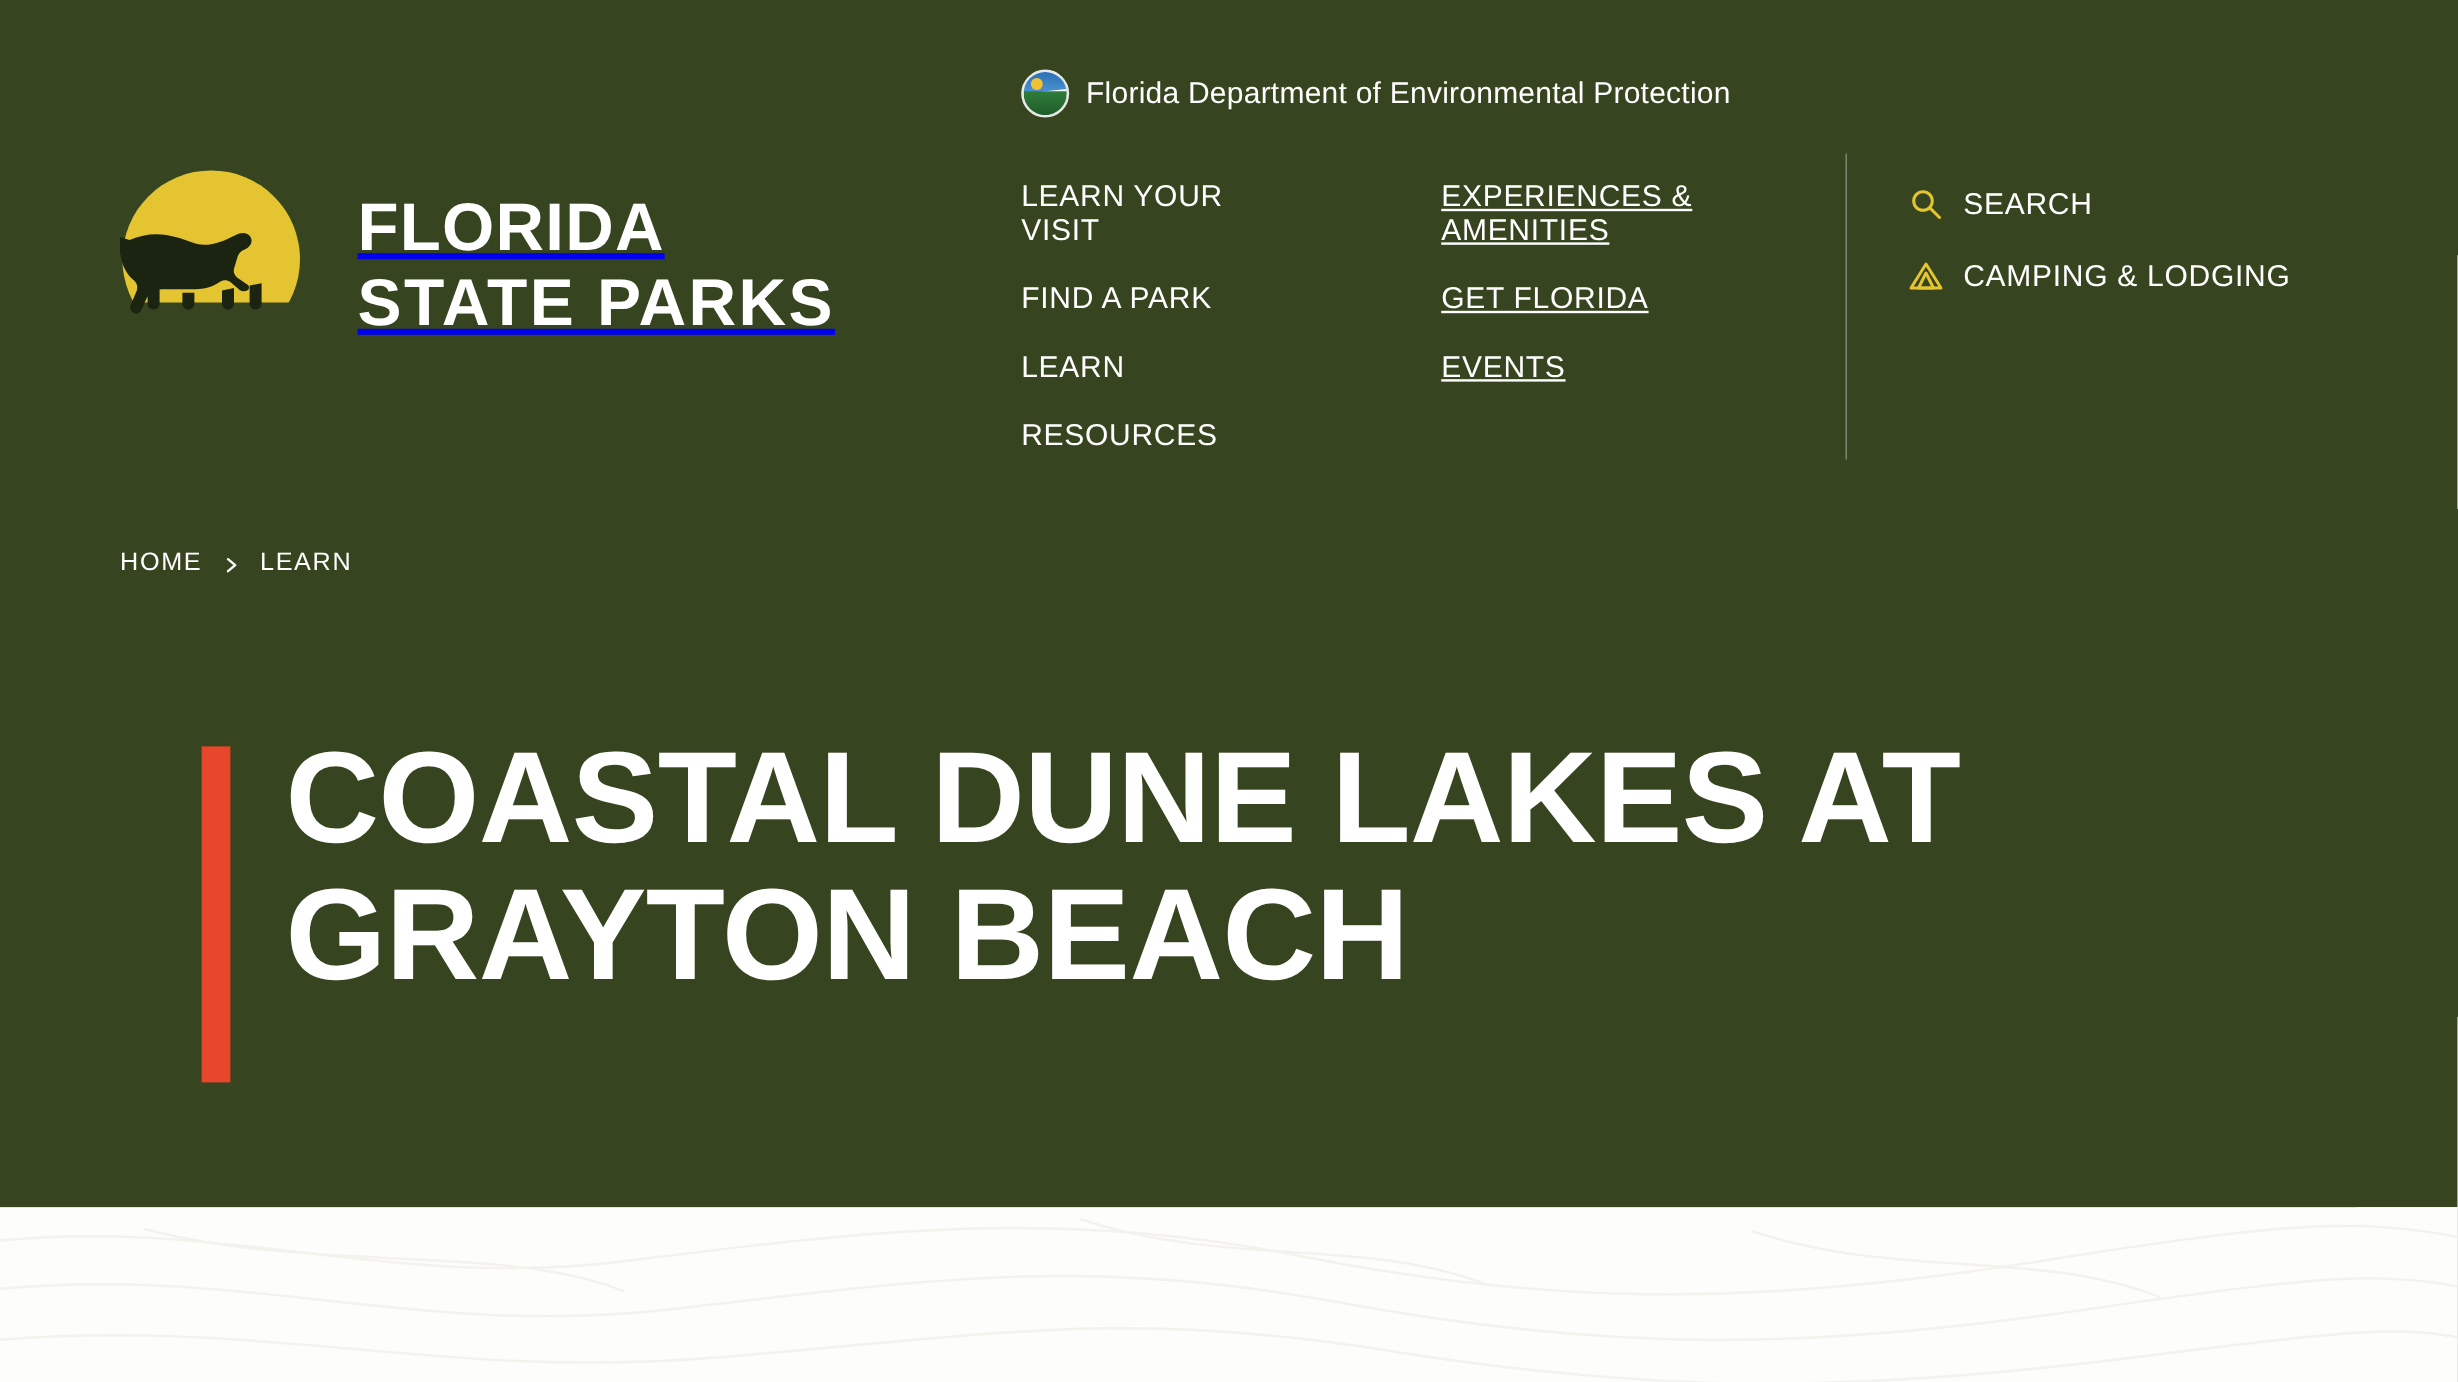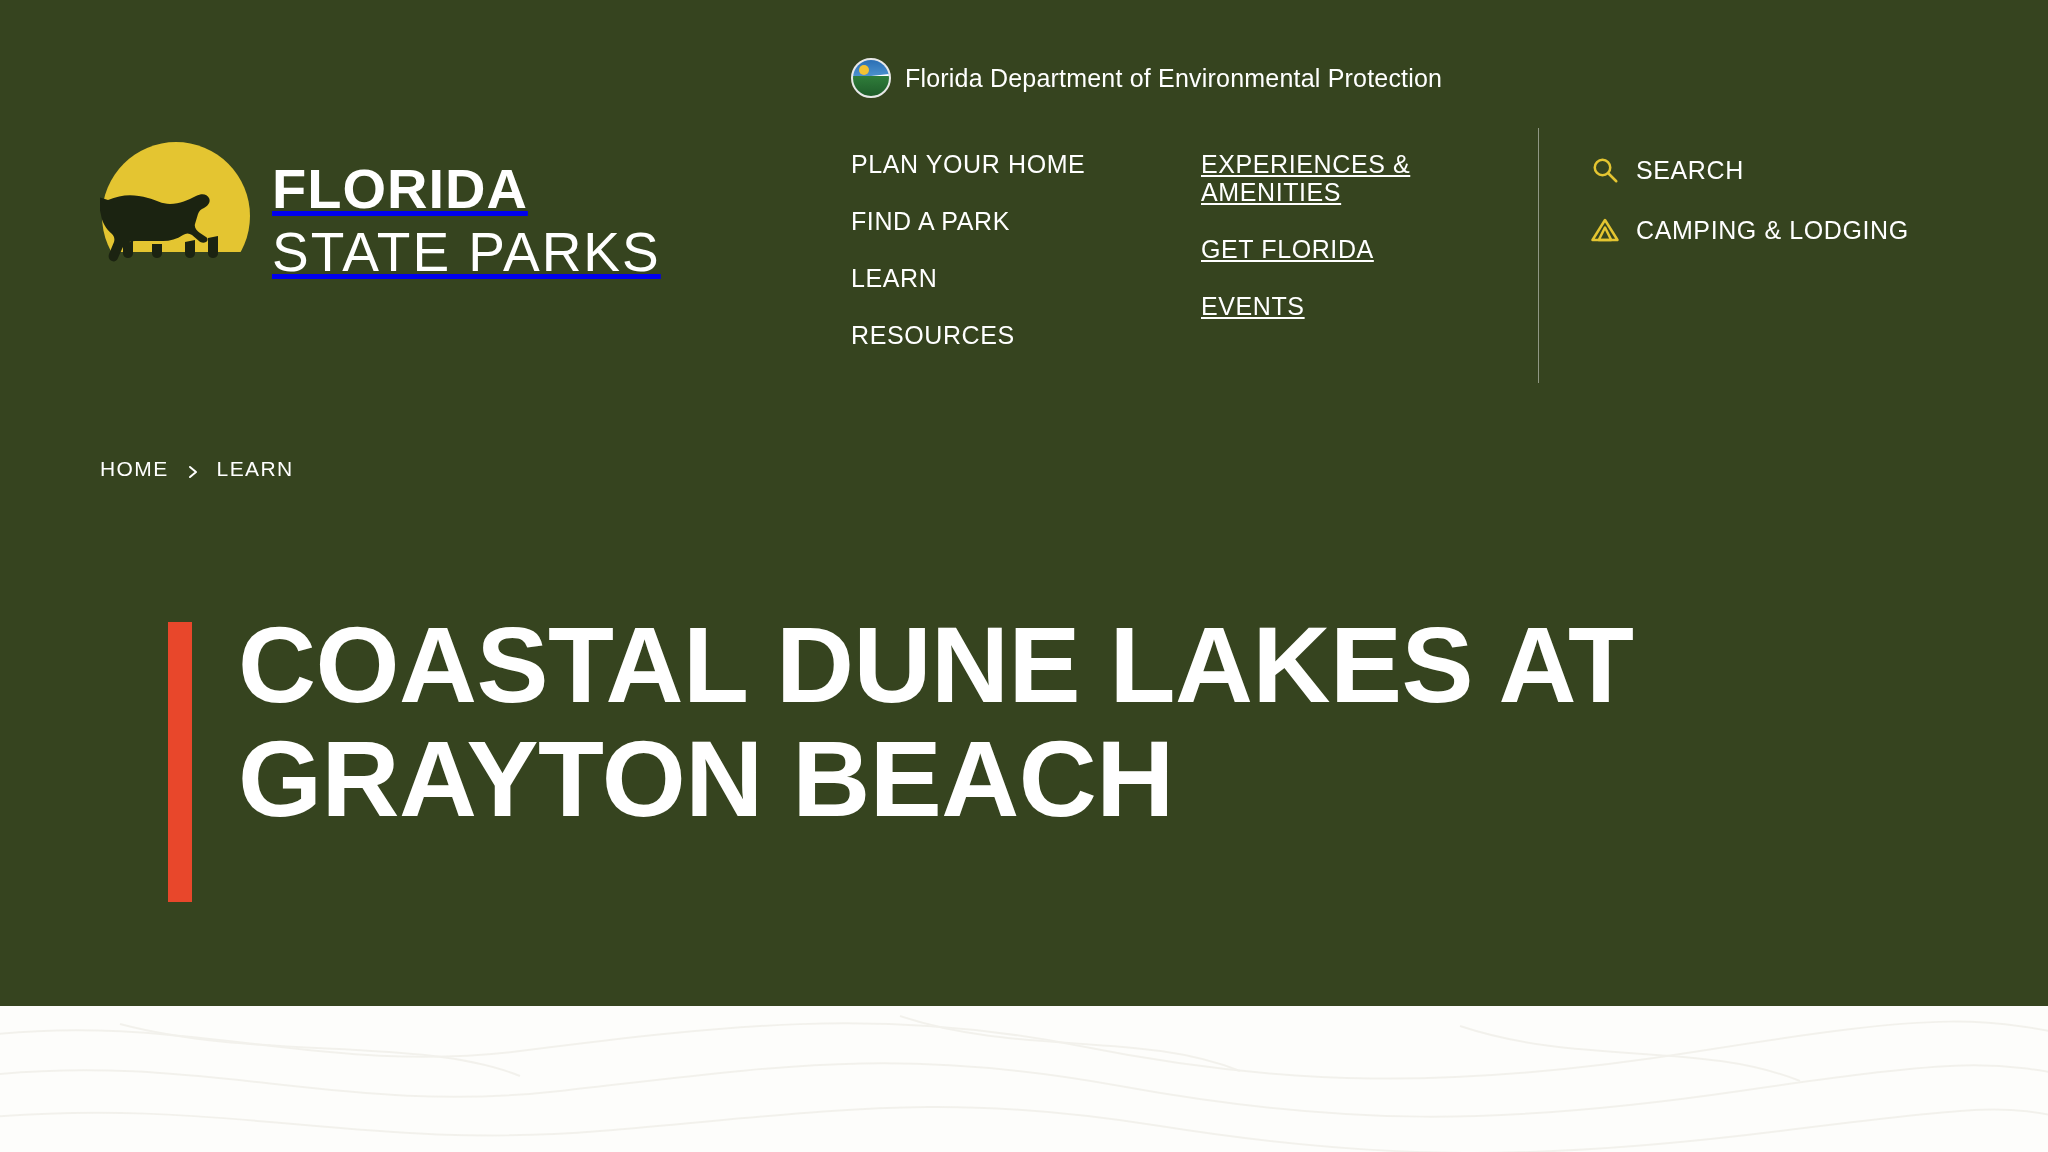--- a/index.html
+++ b/index.html
@@ -70,21 +70,21 @@
     white-space: nowrap;
   }
 
   
   .brand {
     position: absolute;
     left: 100px;
     top: 140px;
     display: flex;
     align-items: center;
-    gap: 12px;
+    gap: 38px;
   }
   .panther-wrap {
     position: relative;
     width: 160px;
     height: 160px;
     flex: 0 0 auto;
   }
   .panther-wrap .sun-disc {
     position: absolute;
     left: 2px; top: 2px;
@@ -99,21 +99,21 @@
     line-height: 1;
     color: #ffffff;
   }
   .wordmark .l1 {
     font-size: 56px;
     font-weight: bold;
     letter-spacing: 1px;
   }
   .wordmark .l2 {
     font-size: 55px;
-    font-weight: normal;
+    font-weight: bold;
     letter-spacing: 2px;
     margin-top: 8px;
   }
 
   
   .nav-col {
     position: absolute;
     color: #ffffff;
     font-size: 25px;
     letter-spacing: 0.6px;
@@ -237,21 +237,21 @@
           <path fill="#1b2311" d="M8 60 c14-6 26-6 40-2 c8 2 14 6 22 6 c10 0 18-4 26-8 c6-3 11-2 13 2 c2 4-1 8-5 10 c-3 1-5 3-6 6 l-3 10 c-1 4 2 7 5 9 l6 4 c2 1 2 4 0 5 c-2 1-5 1-7-1 l-7-6 c-3-2-6-2-9 0 c-6 4-13 6-20 6 l-28 0 c-6 0-11 3-13 8 l-4 9 c-1 3-4 4-6 3 c-3-1-4-4-3-7 l5-12 c1-3 0-6-2-8 c-6-5-10-12-11-19 c-1-5-2-9-4-12 c-2-2-1-5 1-6 z M33 101 l0 12 c0 3-2 5-5 5 c-3 0-5-2-5-5 l0-9 z M62 104 l0 9 c0 3-2 5-5 5 c-3 0-5-2-5-5 l0-9 z M95 100 l0 13 c0 3-2 5-5 5 c-3 0-5-2-5-5 l0-11 z M118 96 l0 17 c0 3-2 5-5 5 c-3 0-5-2-5-5 l0-15 z"></path>
         </svg>
       </span>
       <span class="wordmark">
         <span class="l1">FLORIDA</span>
         <span class="l2">STATE PARKS</span>
       </span>
     </a>
 
     <nav class="nav-col col1">
-      <a class="nav-item" href="#">PLAN YOUR HOME</a>
+      <a class="nav-item" href="#">LEARN YOUR VISIT</a>
       <a class="nav-item" href="#">FIND A PARK</a>
       <a class="nav-item" href="#">LEARN</a>
       <a class="nav-item" href="#">RESOURCES</a>
     </nav>
 
     <nav class="nav-col col2">
       <a class="nav-item" href="#">EXPERIENCES &amp; AMENITIES</a>
       <a class="nav-item" href="#">GET FLORIDA</a>
       <a class="nav-item" href="#">EVENTS</a>
     </nav>

